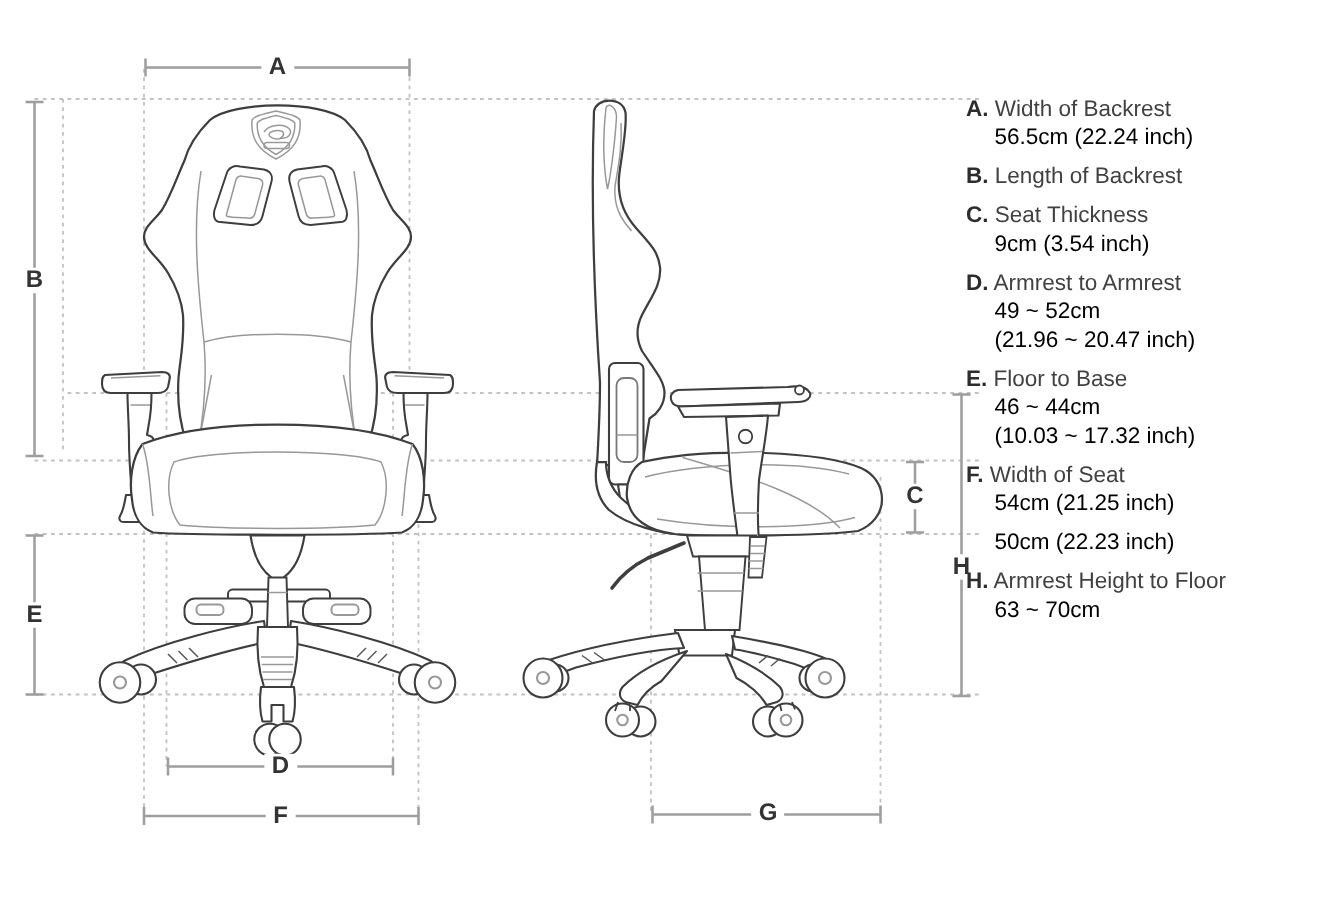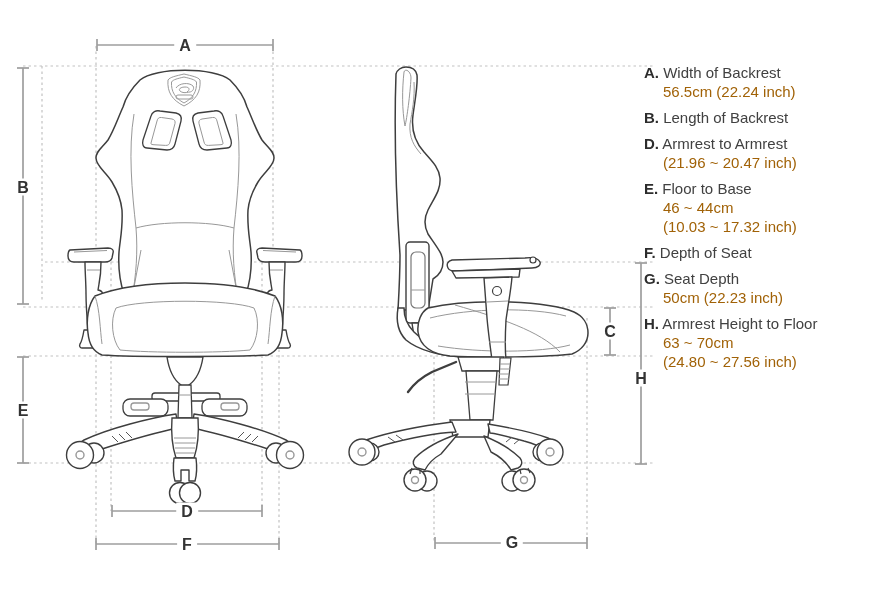--- a/index.html
+++ b/index.html
@@ -12,21 +12,21 @@
   .marker{
     position:absolute;transform:translate(-50%,-50%);
     font-size:16px;font-weight:bold;color:#333;background:#fff;
     padding:0 5px;line-height:17px;z-index:3;
   }
   
   .legend{position:absolute;left:644px;top:63px;width:195px;z-index:3;}
   .legend-item{font-size:15px;line-height:19px;color:#414141;margin:0 0 7px 0;padding-left:19px;}
   .legend-item .head{text-indent:-19px;}
   .legend-item .letter{font-weight:bold;color:#2d2d2d;}
-  .legend-item .val{color:#a16207;}
+  .legend-item .val{color:#000000;}
 </style>
 </head>
 <body>
 
 <div id="stage">
 
   <svg id="drawing" width="885" height="600" viewBox="0 0 885 600">
 
     <g stroke="#c2c2c2" stroke-width="1.2" stroke-dasharray="2.5,3" fill="none">
       <line x1="23" y1="66" x2="653" y2="66"></line>
@@ -302,41 +302,45 @@
 
     <div class="legend-item">
       <div class="head"><span class="letter">A.</span> <span class="name">Width of Backrest</span></div>
       <div class="val">56.5cm (22.24 inch)</div>
     </div>
 
     <div class="legend-item">
       <div class="head"><span class="letter">B.</span> <span class="name">Length of Backrest</span></div>
     </div>
 
+    <div class="legend-item">
+      <div class="head"><span class="letter">C.</span> <span class="name">Seat Thickness</span></div>
+      <div class="val">9cm (3.54 inch)</div>
+    </div>
 
     <div class="legend-item">
       <div class="head"><span class="letter">D.</span> <span class="name">Armrest to Armrest</span></div>
+      <div class="val">49 ~ 52cm</div>
       <div class="val">(21.96 ~ 20.47 inch)</div>
     </div>
 
     <div class="legend-item">
       <div class="head"><span class="letter">E.</span> <span class="name">Floor to Base</span></div>
       <div class="val">46 ~ 44cm</div>
       <div class="val">(10.03 ~ 17.32 inch)</div>
     </div>
 
     <div class="legend-item">
-      <div class="head"><span class="letter">F.</span> <span class="name">Depth of Seat</span></div>
-    </div>
-
-    <div class="legend-item">
-      <div class="head"><span class="letter">G.</span> <span class="name">Seat Depth</span></div>
+      <div class="head"><span class="letter">F.</span> <span class="name">Width of Seat</span></div>
+      <div class="val">54cm (21.25 inch)</div>
+    </div>
+
+    <div class="legend-item">
       <div class="val">50cm (22.23 inch)</div>
     </div>
 
     <div class="legend-item">
       <div class="head"><span class="letter">H.</span> <span class="name">Armrest Height to Floor</span></div>
       <div class="val">63 ~ 70cm</div>
-      <div class="val">(24.80 ~ 27.56 inch)</div>
     </div>
 
   </div>
 </div>
 
 </body></html>

